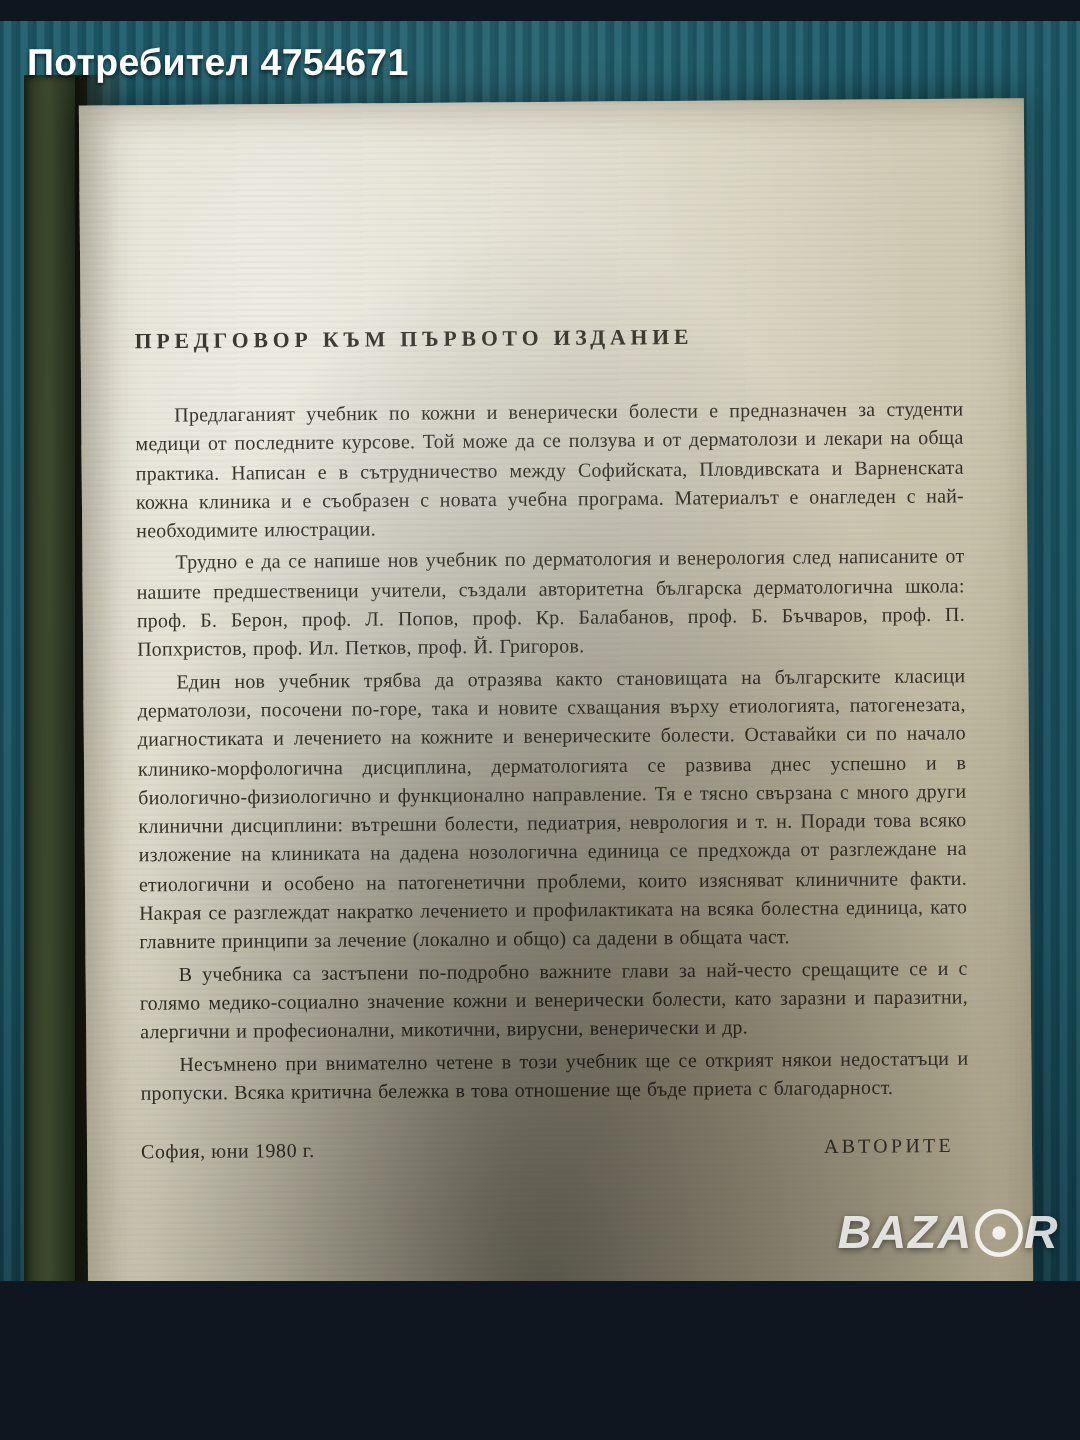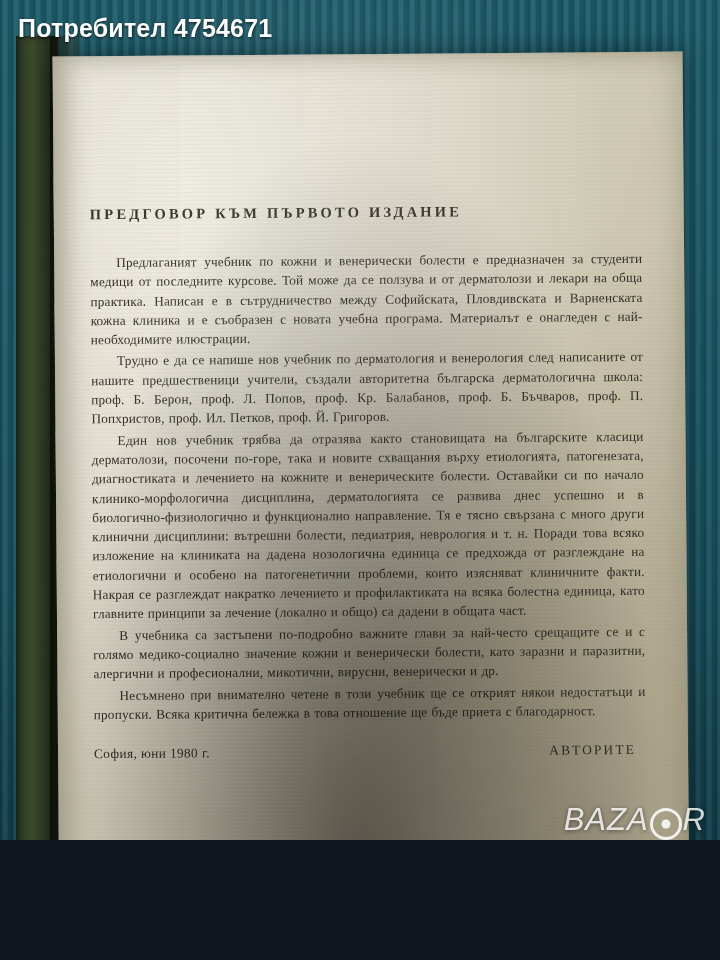--- a/index.html
+++ b/index.html
@@ -24,20 +24,21 @@
         90deg,
         rgba(0,0,0,0.16) 0px,
         rgba(0,0,0,0.16) 2px,
         rgba(255,255,255,0.05) 3px,
         rgba(255,255,255,0.05) 7px,
         rgba(0,0,0,0.10) 8px,
         rgba(0,0,0,0.10) 11px
       ),
       linear-gradient(180deg, #1d5d6b 0%, #1c5b69 30%, #18515f 70%, #123f4c 100%);
     overflow: hidden;
+    margin-top: 14px;
   }
   .photo::after {
     
     content: "";
     position: absolute;
     inset: 0;
     background:
       radial-gradient(ellipse at 45% 35%, rgba(255,255,255,0.08) 0%, rgba(0,0,0,0) 55%),
       radial-gradient(ellipse at 50% 105%, rgba(0,0,0,0.55) 0%, rgba(0,0,0,0) 60%);
     pointer-events: none;
@@ -160,31 +161,31 @@
     font-family: "Liberation Sans", sans-serif;
     font-size: 25px;
     font-weight: 700;
     letter-spacing: 0.2px;
     text-shadow: 0 1px 3px rgba(0,0,0,0.65);
     z-index: 5;
   }
   .watermark {
     position: absolute;
     right: 14px;
-    bottom: 2px;
+    bottom: 14px;
     z-index: 5;
     font-family: "Liberation Sans", sans-serif;
     font-size: 31px;
-    font-weight: 400;
+    font-weight: 700;
     font-style: italic;
     letter-spacing: 1px;
     color: rgba(255,255,255,0.82);
     text-shadow: 0 1px 4px rgba(0,0,0,0.5);
     display: flex;
-    align-items: flex-end;
+    align-items: flex-start;
   }
   .watermark .wm-r {
     display: inline-block;
     width: 26px;
     height: 26px;
     border: 3px solid rgba(255,255,255,0.85);
     border-radius: 50%;
     position: relative;
     margin: 0 1px;
     transform: translateY(2px);

